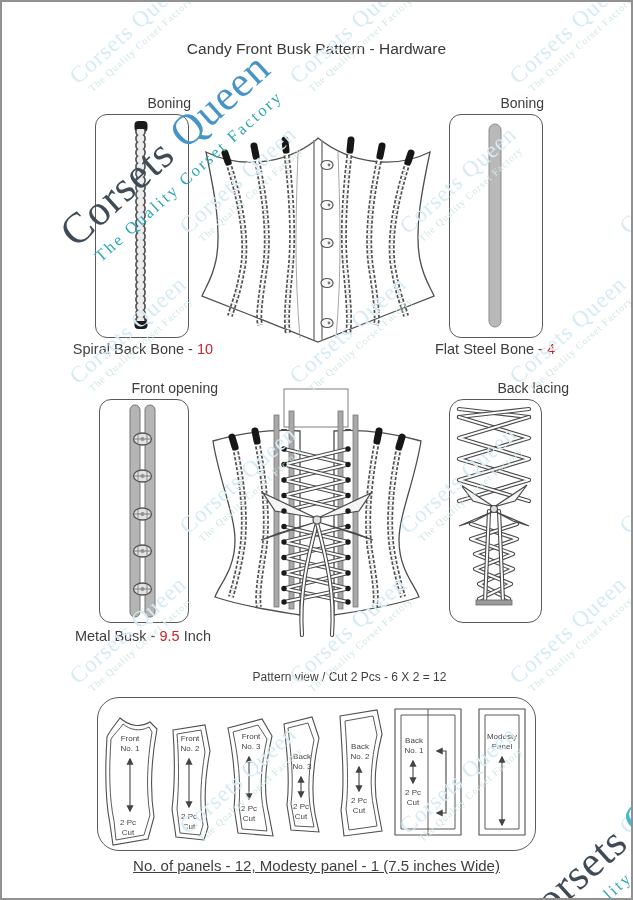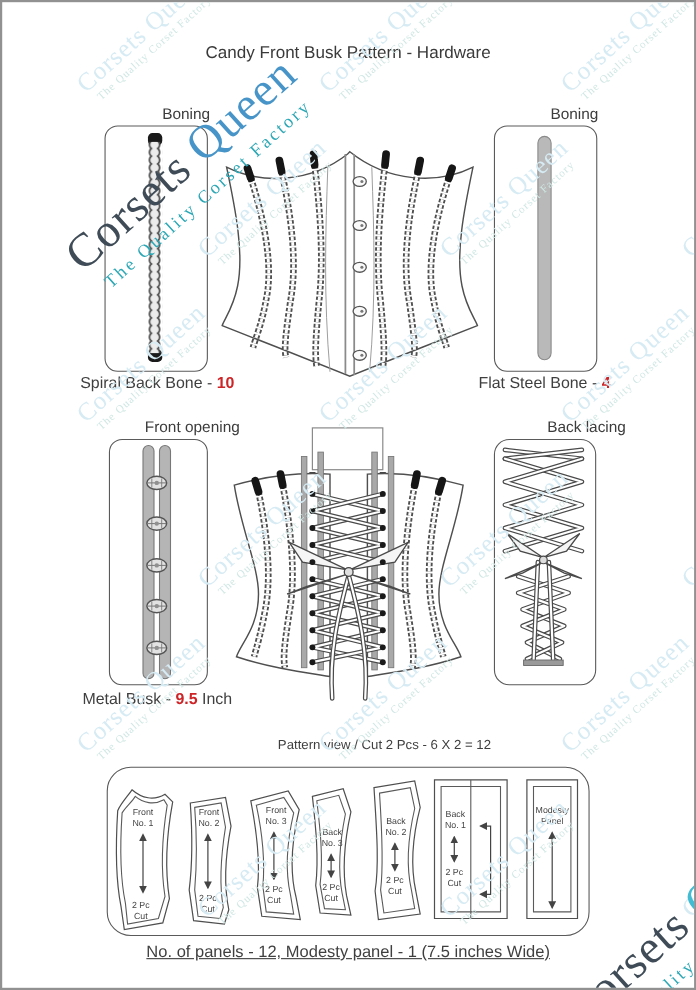--- a/index.html
+++ b/index.html
@@ -8,21 +8,21 @@
     --wm-faint-brand:#d6ebf3; --wm-faint-tag:#cfe7e3;
   }
   html,body{margin:0;padding:0;background:#fff;}
   #page{position:relative;width:633px;height:900px;box-sizing:border-box;
         border:2px solid #919191;background:#fff;overflow:hidden;
         font-family:"Liberation Sans",sans-serif;color:var(--ink);}
   .abs{position:absolute;}
   .title{left:0;top:38px;width:100%;text-align:center;font-size:15.5px;color:#3a3a3a;}
   .lbl{font-size:14px;text-align:right;color:#3c3c3c;}
   .cap{font-size:14.5px;text-align:center;color:#3f3f3f;}
-  .cap .red{color:var(--red);font-weight:bold;}
+  .cap .red{color:var(--red);font-weight:normal;}
   .panel-box{border:1.2px solid #5a5a5a;border-radius:12px;background:transparent;}
   .big-box{border:1.2px solid #5a5a5a;border-radius:22px;}
   svg{position:absolute;overflow:visible;}
   .outline{fill:#ffffff;stroke:var(--line);stroke-width:1.3;}
   .seam{fill:none;stroke:#9d9d9d;stroke-width:.9;}
   .chain{stroke:#4f4f4f;stroke-width:6;fill:none;stroke-dasharray:3.2 1.8;}
   .chain-core{stroke:#fdfdfd;stroke-width:2.6;fill:none;stroke-dasharray:3.2 1.8;}
   .cap-line{stroke:#161616;stroke-width:7;stroke-linecap:round;}
   .rb{stroke:#4a4a4a;stroke-width:4.2;fill:none;stroke-linecap:round;stroke-linejoin:round;}
   .rb2{stroke:#ffffff;stroke-width:2;fill:none;stroke-linecap:round;stroke-linejoin:round;}

